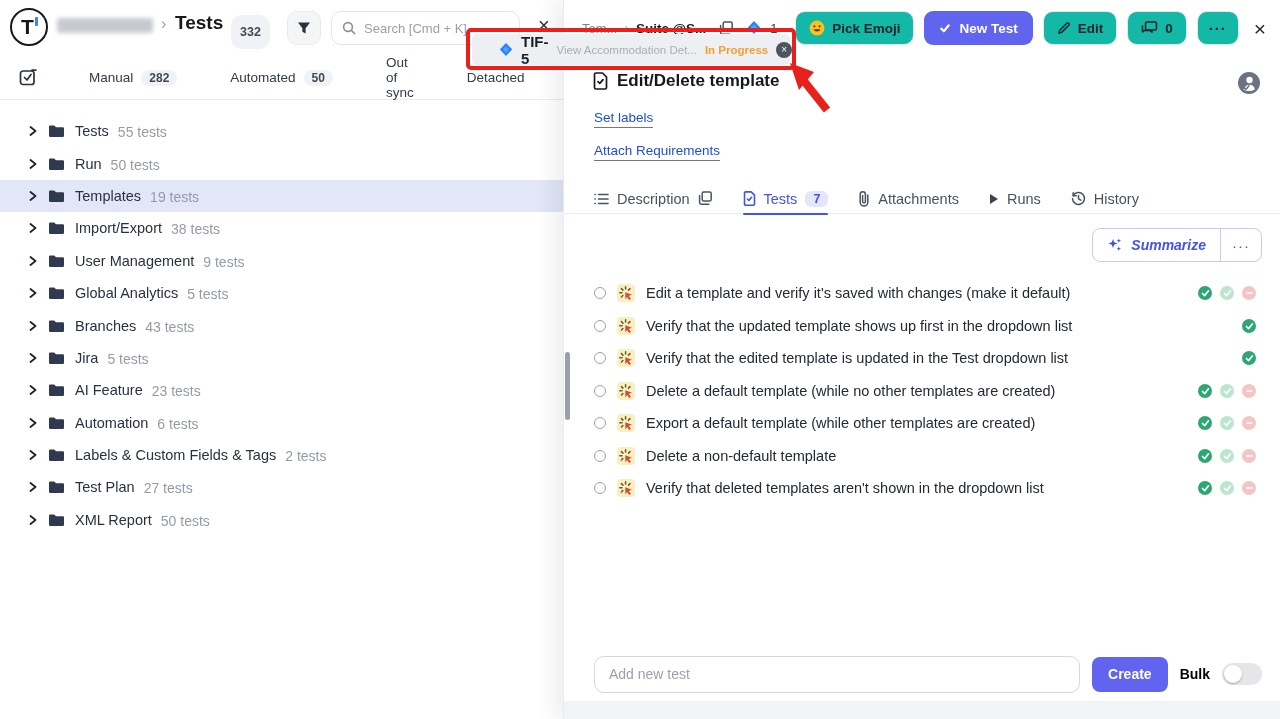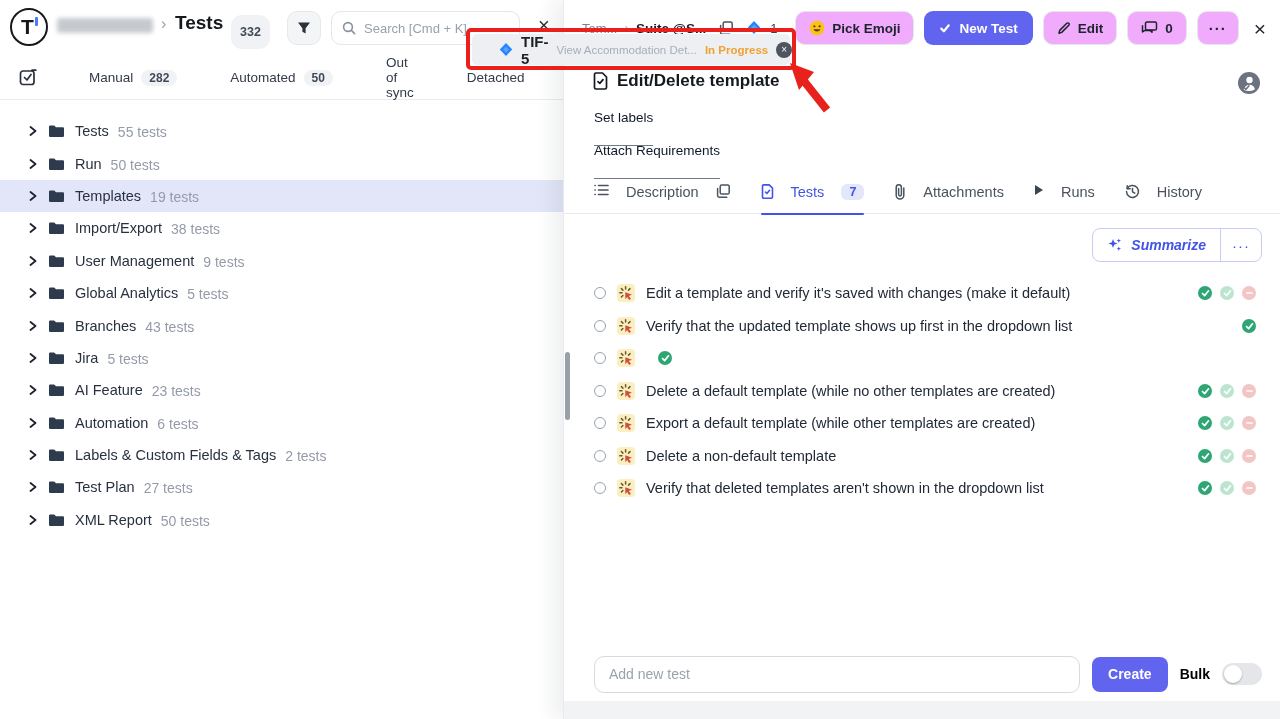--- a/index.html
+++ b/index.html
@@ -52,38 +52,38 @@
            border-left:1px solid #e8eaed; box-shadow:-10px 0 18px rgba(20,25,40,.07); }
   .p-header { position:absolute; left:0; top:0; right:0; height:56px; display:flex; align-items:center;
               padding:0 14px 0 18px; }
   .bc { display:flex; align-items:center; gap:7px; }
   .bc .parent { font-size:13px; color:#7b8390; cursor:pointer; }
   .bc .sep { font-size:14px; color:#a3aab5; }
   .bc .current { font-size:13.5px; font-weight:700; color:#171c24; cursor:pointer; }
   .bc .ic { display:flex; margin-left:6px; cursor:pointer; }
   .bc .jnum { font-size:13px; color:#39414d; margin-left:2px; }
   .hd-actions { margin-left:auto; display:flex; align-items:center; gap:10px; }
-  .btn-light { height:34px; border:1px solid #e5e7eb; background:#f0abfc; border-radius:10px; display:flex;
+  .btn-light { height:34px; border:1px solid #e5e7eb; background:#14b8a6; border-radius:10px; display:flex;
                align-items:center; gap:7px; padding:0 13px; font-size:13.5px; font-weight:600; color:#1d232c; cursor:pointer; }
   .btn-primary { height:34px; border:0; background:#6064ee; border-radius:9px; display:flex; align-items:center;
                  gap:8px; padding:0 15px; font-size:13.5px; font-weight:600; color:#fff; cursor:pointer; }
   .btn-more { letter-spacing:1px; font-size:15px; padding:0 11px; }
   .panel-close { font-size:21px; color:#1f242b; margin-left:5px; cursor:pointer; line-height:1; }
 
   .title-row { position:absolute; left:29px; top:71px; display:flex; align-items:center; gap:9px; }
   .title-row h1 { font-size:17px; font-weight:700; color:#14181f; }
   .avatar { position:absolute; right:20px; top:72px; cursor:pointer; display:flex; }
 
-  .ulink { position:absolute; left:30px; font-size:13.5px; color:#0f172a; cursor:pointer;
-           border-bottom:1px solid #707a87; padding-bottom:20px; }
+  .ulink { position:absolute; left:30px; font-size:13.5px; color:#1d4ed8; cursor:pointer;
+           border-bottom:1px solid #707a87; padding-bottom:2px; }
   .ulink.l1 { top:110px; } .ulink.l2 { top:143px; }
 
   .tabs-row { position:absolute; left:0; right:0; top:184px; height:30px; border-bottom:1px solid #e9ebee;
               display:flex; align-items:center; padding-left:30px; gap:30px; }
-  .tab { position:relative; height:30px; display:flex; align-items:flex-start; gap:17px; font-size:14.5px;
+  .tab { position:relative; height:30px; display:flex; align-items:center; gap:8px; font-size:14.5px;
          color:#49525e; cursor:pointer; }
   .tab .badge { background:#e4e7fc; color:#4353e8; font-size:12.5px; font-weight:600; border-radius:6px; padding:1px 8px; }
   .tab.active { color:#4353e8; }
   .tab.active::after { content:""; position:absolute; left:0; right:0; bottom:-1px; height:2px; background:#4353e8; border-radius:1px; }
   .tab .tic { display:flex; }
 
   .summarize { position:absolute; right:18px; top:228px; height:34px; display:flex; align-items:stretch;
                border:1px solid #c7ccf4; border-radius:8px; background:#fff; overflow:hidden;font-style:italic; }
   .summarize .main { display:flex; align-items:center; gap:8px; padding:0 14px; color:#4353e8; font-size:14px;
                      font-weight:600; cursor:pointer; }
@@ -593,20 +593,21 @@
             </span>
           </span>
       </div>
       <div class="trow">
         <span class="ring"></span>
         <span class="emoji">
             <svg width="18" height="18" viewBox="0 0 18 18">
               <use href="#i-click"></use>
             </svg>
           </span>
+        <span class="ttl">Verify that the edited template is updated in the Test dropdown list</span>
         <span class="statuses">
             <span class="st pass">
               <svg width="9" height="8" viewBox="0 0 9 8">
                 <use href="#i-check"></use>
               </svg>
             </span>
           </span>
       </div>
       <div class="trow">
         <span class="ring"></span>

